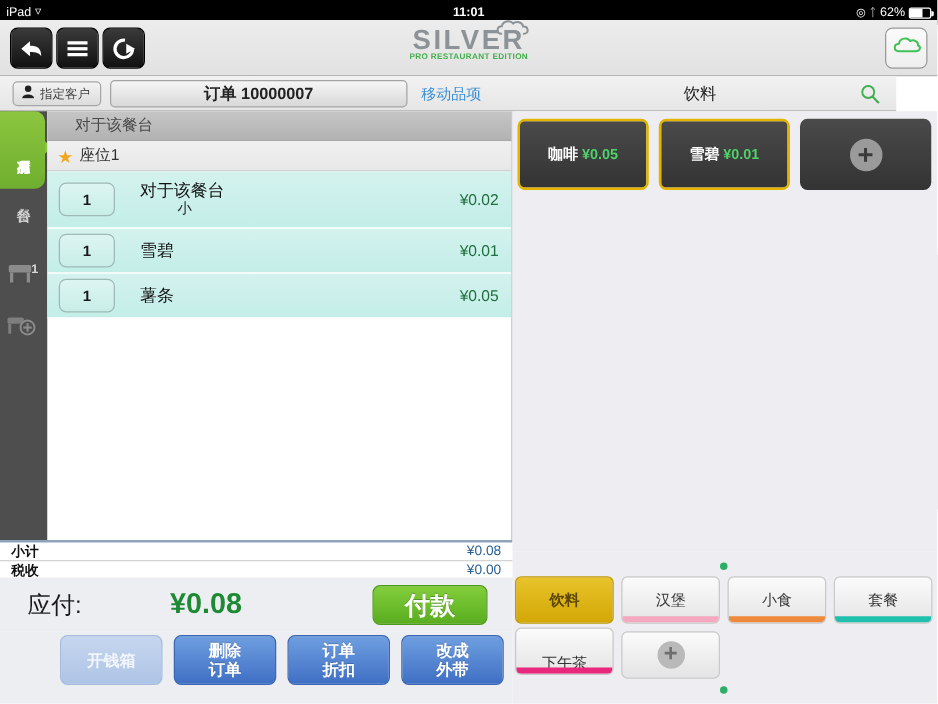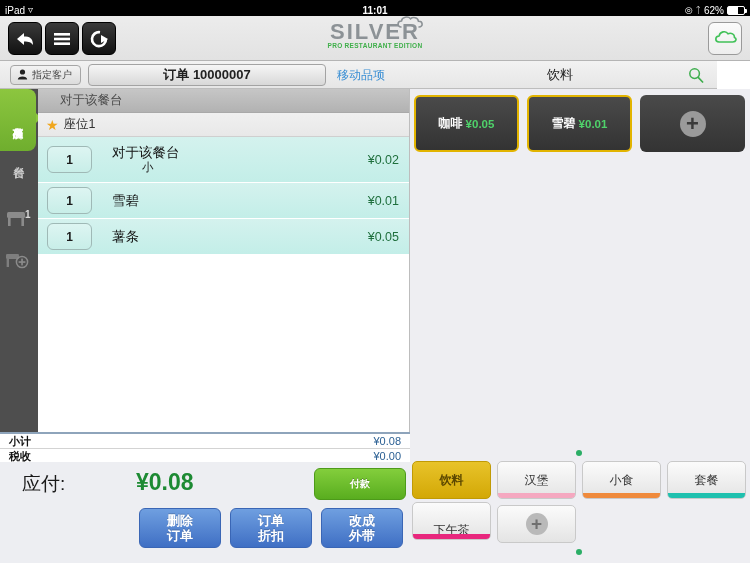--- a/index.html
+++ b/index.html
@@ -184,25 +184,25 @@
   .trow .tlab { font-size: 11px; font-weight: bold; color: #111; }
   .trow .tval { font-size: 11px; color: #2a5f93; }
 
   .duebar {
     position: absolute; left: 0; top: 462px; width: 410px; height: 43px;
     background: #edeef2;
   }
   .due-label { position: absolute; left: 22px; top: 9px; font-size: 19px; color: #1a1a1a; }
   .due-amount { position: absolute; left: 136px; top: 7px; font-size: 23px; font-weight: bold; color: #1d8a33; }
   .pay-btn {
-    position: absolute; right: 4px; top: 6px; width: 92px; height: 32px;
+    position: absolute; right: 20px; top: 6px; width: 92px; height: 32px;
     border-radius: 6px; background: linear-gradient(#83ce3c, #59ad1f);
     border: 1px solid #4d9a1a;
     display: flex; align-items: center; justify-content: center;
-    color: #fff; font-size: 10px; font-weight: bold;
+    color: #fff; font-size: 20px; font-weight: bold;
     text-shadow: 0 -1px 0 rgba(0,0,0,.25);
   }
 
   .actionbar {
     position: absolute; left: 0; top: 505px; width: 410px; height: 58px;
     background: #edeef2;
   }
   .abtn {
     position: absolute; top: 3px; width: 82px; height: 40px;
     border-radius: 6px; display: flex; flex-direction: column;
@@ -450,20 +450,23 @@
     </div>
   </div>
 
   <div class="duebar">
     <div class="due-label">应付:</div>
     <div class="due-amount">¥0.08</div>
     <div class="pay-btn">付款</div>
   </div>
 
   <div class="actionbar">
+    <div class="abtn disabled" id="act-0">
+      <span>开钱箱</span>
+    </div>
     <div class="abtn" id="act-1">
       <span>删除</span>
       <span>订单</span>
     </div>
     <div class="abtn" id="act-2">
       <span>订单</span>
       <span>折扣</span>
     </div>
     <div class="abtn" id="act-3">
       <span>改成</span>

